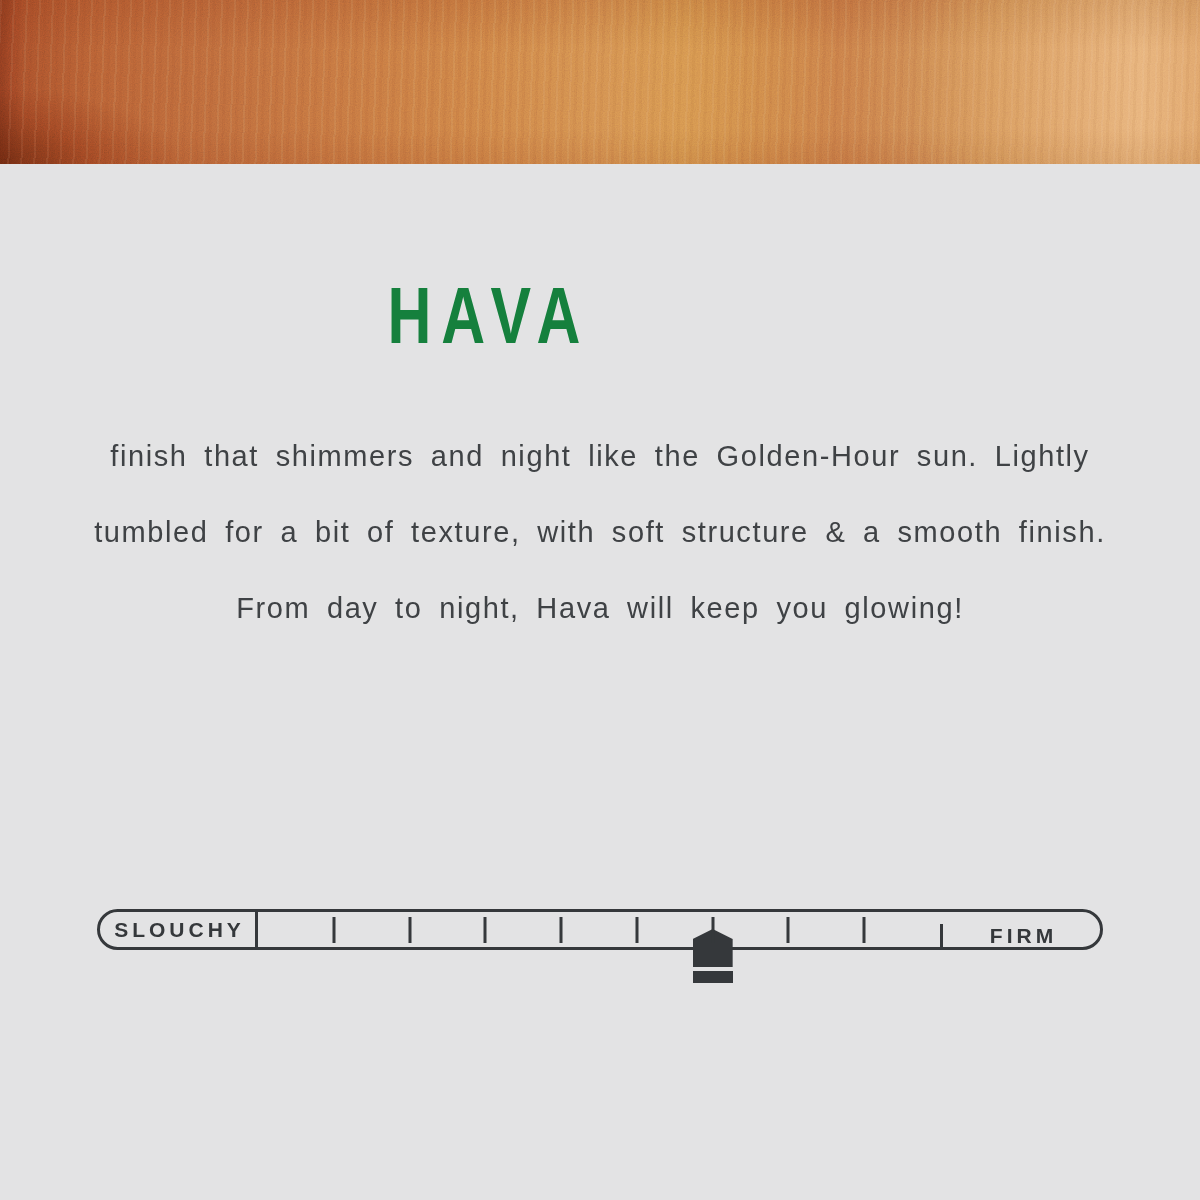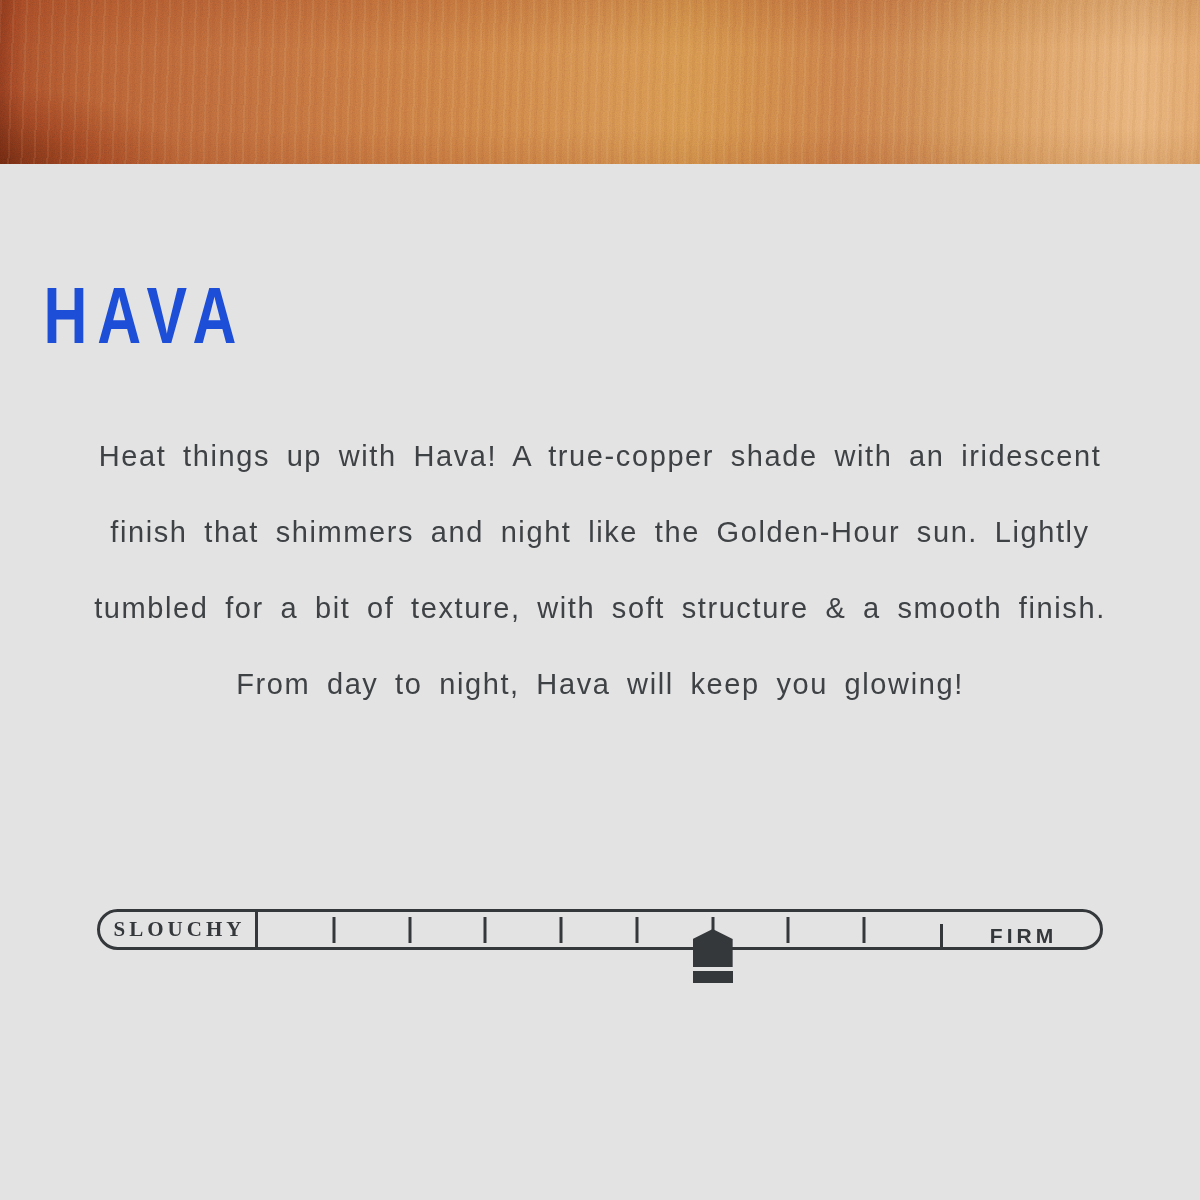--- a/index.html
+++ b/index.html
@@ -23,21 +23,21 @@
       linear-gradient(90deg,
         #743720 0%, #8d4a2c 2%, #9f5835 8%, #a7613c 18%, #b26b41 28%,
         #bd7747 40%, #c58250 50%, #c8884f 57%, #c07d4a 63%, #b87349 70%,
         #bd7c52 76%, #cc8f60 83%, #d89e70 90%, #dfa87a 95%, #d5996b 100%);
   }
   .banner .noise { position:absolute; top:0; left:0; width:100%; height:100%; opacity:0.5; mix-blend-mode:overlay; }
 
   
   .title {
     position:absolute; top:276px; left:0; width:968px;
-    text-align:left; color:#1d4ed8;
+    text-align:center; color:#15803d;
   }
   .title .inner {
     display:inline-block;
     font-size:80px; font-weight:800; letter-spacing:13px; padding-left:13px;
     transform:scaleX(0.76); transform-origin:center;
     line-height:1;
   }
 
   
   .description {
@@ -54,21 +54,21 @@
     border:3px solid #35383b; border-radius:22px;
     display:flex; align-items:stretch;
   }
   .slider.s1 { top:909px; }
   .slider.s2 { top:1024px; }
   .cell-left, .cell-right {
     display:flex; align-items:center; justify-content:center;
     color:#35383b; font-weight:700; font-size:21px;
     letter-spacing:4px; white-space:nowrap;
   }
-  .cell-left  { width:158px; border-right:3px solid #35383b; padding-left:4px;font-family:Liberation Serif, serif; }
+  .cell-left  { width:158px; border-right:3px solid #35383b; padding-left:4px; }
   .cell-right { width:160px; border-left:3px solid #35383b; padding-left:4px;margin-top:12px; }
   .cell-mid   { flex:1; position:relative; }
   .tick {
     position:absolute; top:50%; transform:translate(-50%,-50%);
     width:3px; height:26px; background:#35383b;
   }
   .marker {
     position:absolute; top:17px; width:40px;
     transform:translateX(-50%);
   }
@@ -92,21 +92,20 @@
       </filter>
       <rect width="1200" height="164" filter="url(#grain)"></rect>
     </svg>
   </div>
 
   <div class="title">
     <span class="inner">HAVA</span>
   </div>
 
   <div class="description">
-    <div class="line">Heat things up with Hava! A true-copper shade with an iridescent</div>
     <div class="line">finish that shimmers and night like the Golden-Hour sun. Lightly</div>
     <div class="line">tumbled for a bit of texture, with soft structure &amp; a smooth finish.</div>
     <div class="line">From day to night, Hava will keep you glowing!</div>
   </div>
 
   <div class="slider s1">
     <div class="cell-left">SLOUCHY</div>
     <div class="cell-mid">
       <div class="marker" style="left: 66.6667%;">
         <div class="pin"></div>

